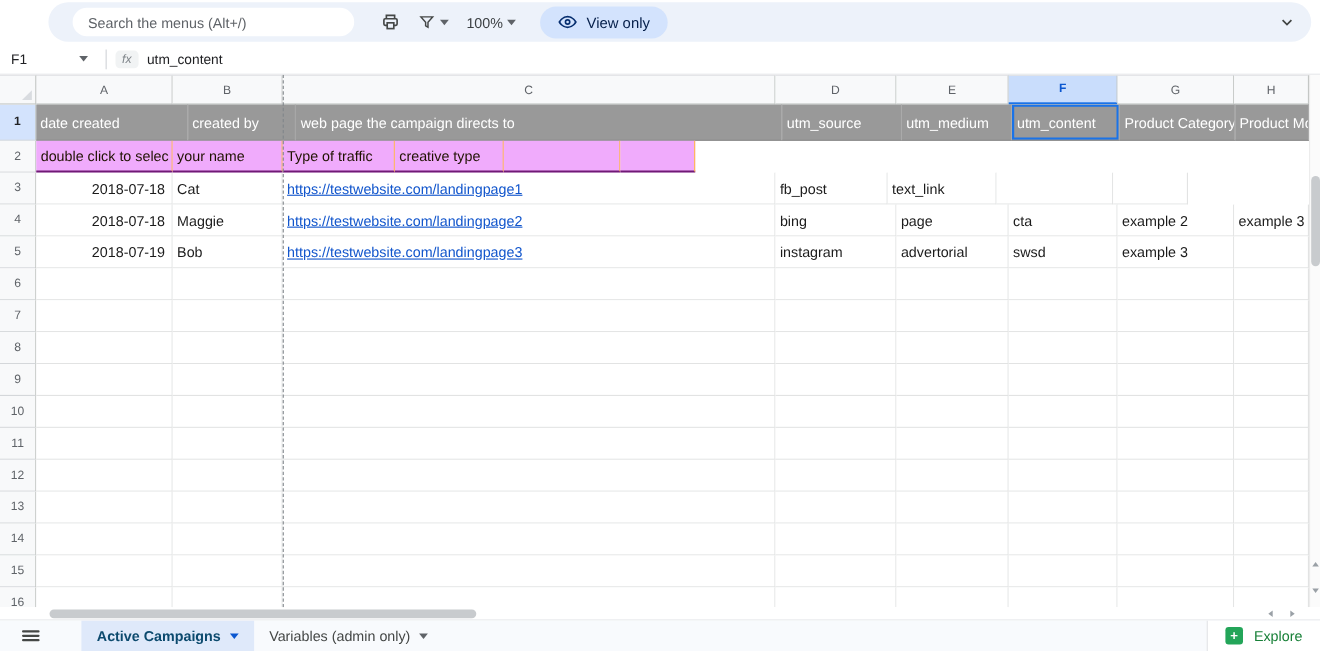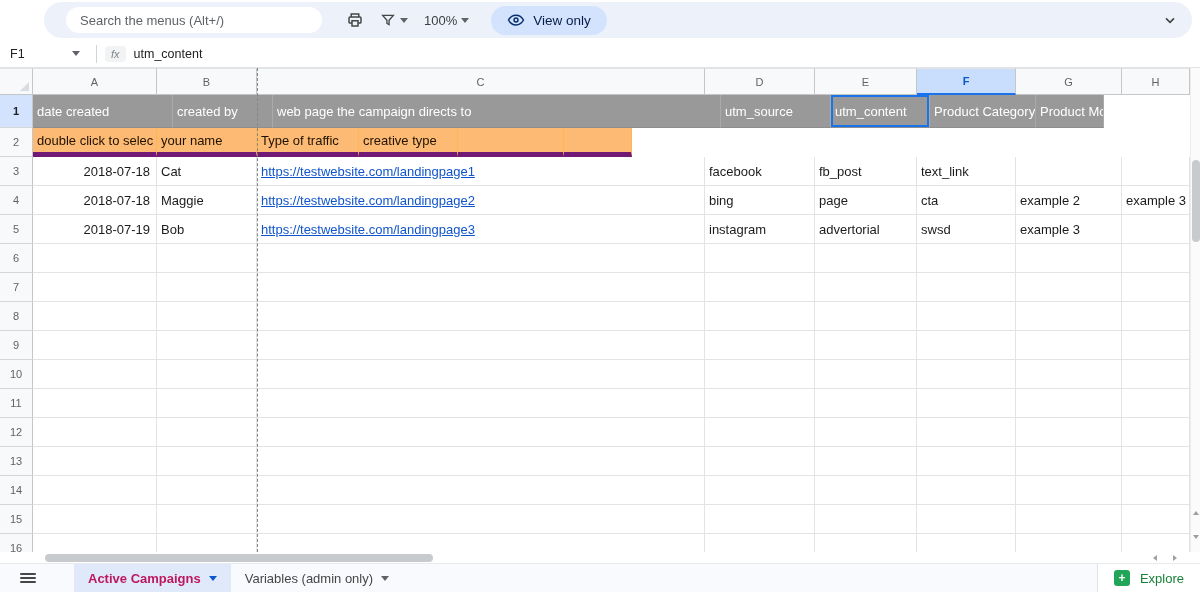--- a/index.html
+++ b/index.html
@@ -51,22 +51,22 @@
   .rowh { width:33px; background:#f8f9fa; border-right:1px solid #c4c7c5;
     border-bottom:1px solid #d4d7da; display:flex; align-items:center; justify-content:center;
     font-size:11px; color:#5f6368; cursor:pointer; }
   .rowh.sel { background:#d3e3fd; color:#202124; font-weight:bold; }
   .cell { border-right:1px solid #e2e3e3; border-bottom:1px solid #e2e3e3;
     display:flex; align-items:center; padding:0 4px; font-size:13px; color:#1b1b1b;
     overflow:hidden; white-space:nowrap; background:#fff; cursor:cell; }
   .cell.right { justify-content:flex-end; padding-right:6px; }
   .cell.gray { background:#999999; color:#fff; border-right:1px solid #aaaaaa;
     border-bottom:1px solid #8d8d8d; }
-  .cell.orange { background:#fdba74; color:#1f1200; border-right:1px solid #ffb84d;
-    border-bottom:5px solid #701a75; }
+  .cell.orange { background:#f0abfc; color:#1f1200; border-right:1px solid #ffb84d;
+    border-bottom:2px solid #701a75; }
   .cell.selcell { box-shadow:inset 0 0 0 2px #1a73e8; }
   .cell a.link { color:#1155cc; text-decoration:underline; cursor:pointer; }
 
   .frozen-line { position:absolute; left:257px; top:0; height:484px; width:0;
     border-left:1px dashed #80868b; z-index:4; pointer-events:none; }
 
   
   .v-scrollbar { position:absolute; right:0; top:0; width:10px; height:484px;
     background:#fbfbfb; border-left:1px solid #ececec; }
   .v-thumb { position:absolute; left:1px; top:92px; width:8px; height:82px;
@@ -89,21 +89,21 @@
   .tri-right { width:0; height:0; border-top:3px solid transparent; border-bottom:3px solid transparent;
     border-left:4px solid #9aa0a6; }
 
   
   .tabbar { height:28px; background:#f8fafd; display:flex; align-items:stretch; }
   .hamburger { width:56px; display:flex; align-items:center; justify-content:center; cursor:pointer; }
   .hamburger .bars { width:16px; }
   .hamburger .bars div { height:2px; background:#444746; margin:2px 0; border-radius:1px; }
   .sheet-tab { display:flex; align-items:center; gap:8px; padding:0 14px;
     font-size:13px; color:#444746; cursor:pointer; }
-  .sheet-tab.active { background:#dfe9fa; color:#be185d; font-weight:bold; margin-left:18px; }
+  .sheet-tab.active { background:#dfe9fa; color:#0c4a6e; font-weight:bold; margin-left:18px; }
   .sheet-tab .caret { border-top-color:#5f6368; }
   .sheet-tab.active .caret { border-top-color:#0b57d0; }
   .tab-spacer { flex:1; }
   .explore-wrap { display:flex; align-items:center; gap:10px; padding:0 16px;
     border-left:1px solid #e1e3e6; background:#fff; cursor:pointer; }
   .explore-icon { width:16px; height:16px; background:#23a559; border-radius:3px;
     color:#fff; font-size:12px; line-height:16px; text-align:center; font-weight:bold; }
   .explore-icon::before { content:"+"; }
   .explore-label { font-size:13px; color:#188038; }
 
@@ -172,41 +172,41 @@
         <div class="colh sel" style="width: 99px;">F</div>
         <div class="colh" style="width: 106px;">G</div>
         <div class="colh" style="width: 68px;">H</div>
       </div>
       <div class="g-row" style="height: 33px;">
         <div class="rowh sel">1</div>
         <div class="cell gray" style="width: 140px;">date created</div>
         <div class="cell gray" style="width: 100px;">created by</div>
         <div class="cell gray" style="width: 448px;">web page the campaign directs to</div>
         <div class="cell gray" style="width: 110px;">utm_source</div>
+        <div class="cell gray" style="width: 102px;">utm_medium</div>
         <div class="cell gray selcell" style="width: 99px;">utm_content</div>
         <div class="cell gray" style="width: 106px;">Product Category</div>
         <div class="cell gray" style="width: 68px;">Product Mo</div>
       </div>
       <div class="g-row" style="height: 29px;">
         <div class="rowh">2</div>
         <div class="cell orange" style="width: 124px;">double click to selec</div>
         <div class="cell orange" style="width: 100px;">your name</div>
         <div class="cell orange" style="width: 102px;">Type of traffic</div>
         <div class="cell orange" style="width: 99px;">creative type</div>
         <div class="cell orange" style="width: 106px;"></div>
         <div class="cell orange" style="width: 68px;"></div>
       </div>
       <div class="g-row" style="height: 29px;">
         <div class="rowh">3</div>
         <div class="cell right" style="width: 124px;">2018-07-18</div>
         <div class="cell" style="width: 100px;">Cat</div>
         <div class="cell" style="width: 448px;">
           <a class="link">https://testwebsite.com/landingpage1</a>
         </div>
-        <div class="cell" style="width: 110px;">facebook</div>
         <div class="cell" style="width: 102px;">fb_post</div>
         <div class="cell" style="width: 99px;">text_link</div>
         <div class="cell" style="width: 106px;"></div>
         <div class="cell" style="width: 68px;"></div>
       </div>
       <div class="g-row" style="height: 29px;">
         <div class="rowh">4</div>
         <div class="cell right" style="width: 124px;">2018-07-18</div>
         <div class="cell" style="width: 100px;">Maggie</div>
         <div class="cell" style="width: 448px;">

